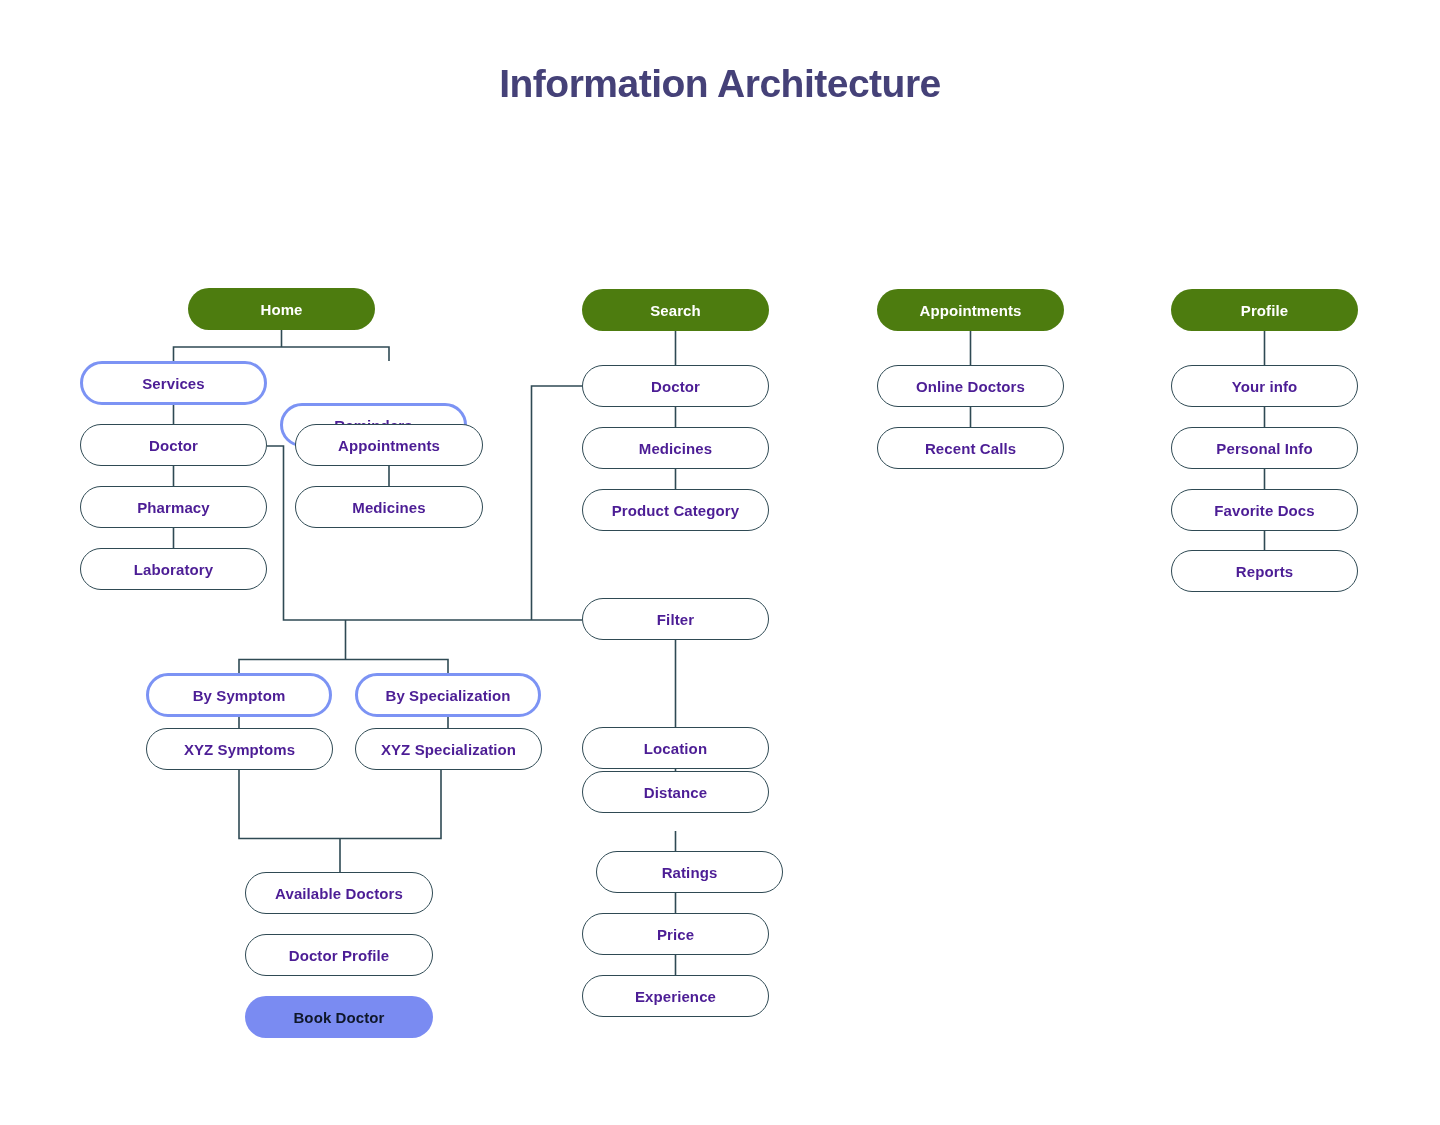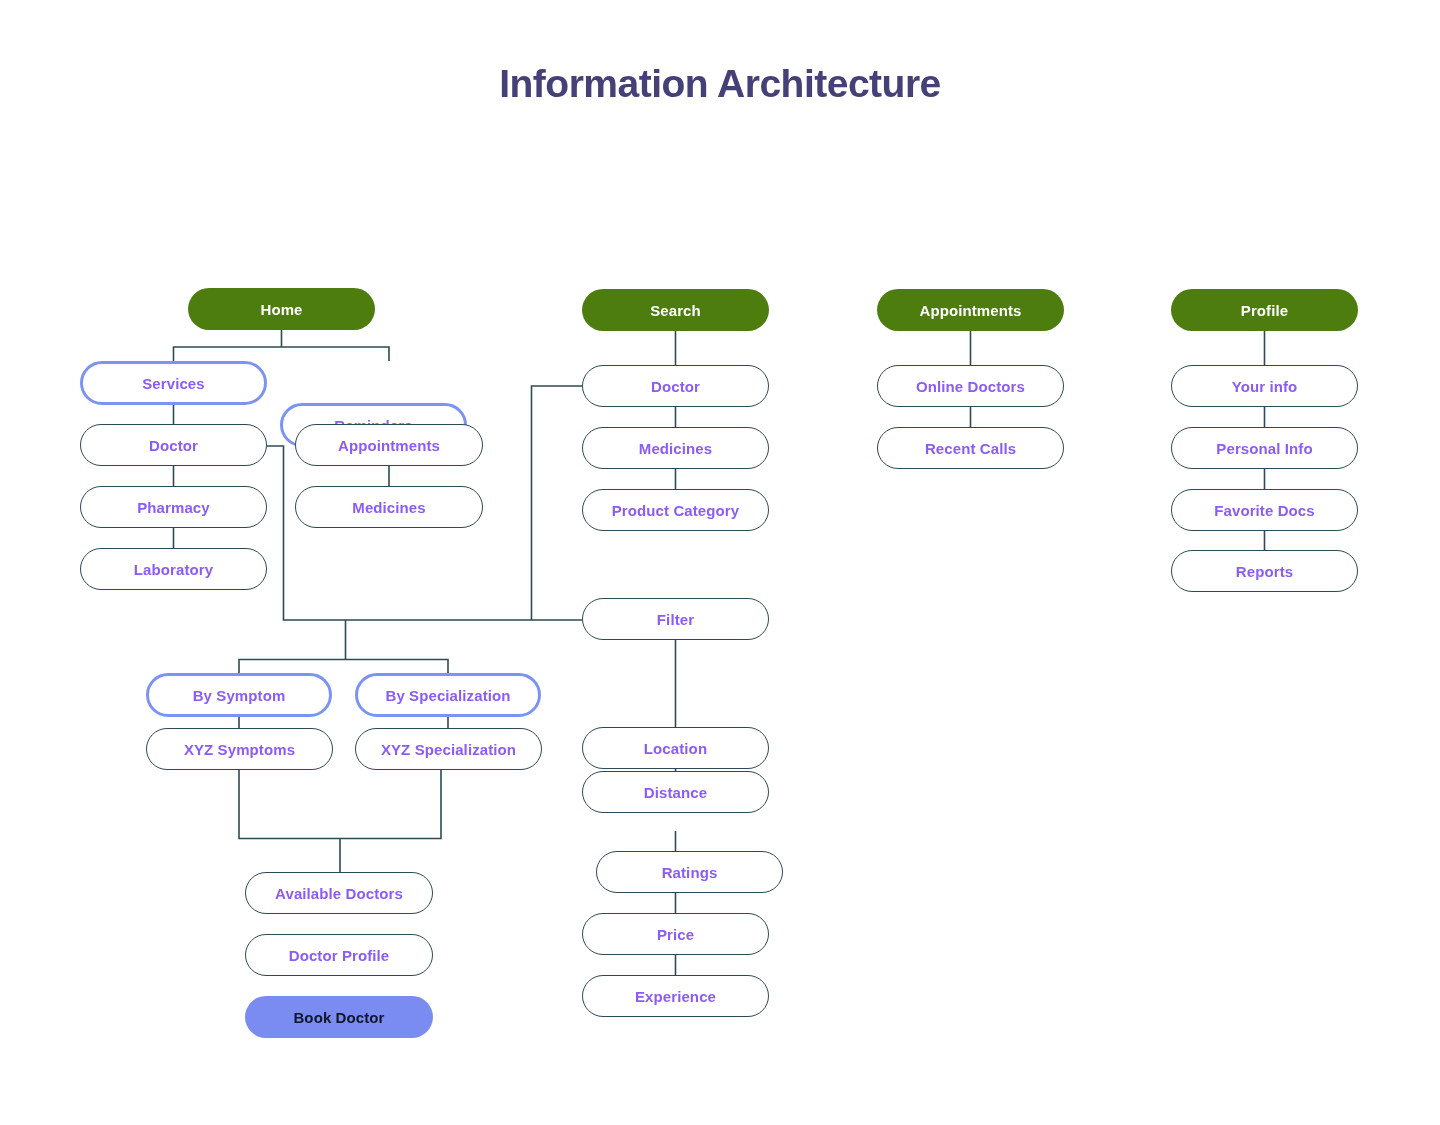--- a/index.html
+++ b/index.html
@@ -44,21 +44,21 @@
     box-sizing: border-box;
     height: 42px;
     display: flex;
     align-items: center;
     justify-content: center;
     background: #ffffff;
     border: 1.4px solid #2F4A54;
     border-radius: 999px;
     font-size: 15px;
     font-weight: 700;
-    color: #8b5cf6;
+    color: #4c1d95;
     letter-spacing: 0.1px;
     white-space: nowrap;
   }
   .pill--primary {
     background: #4d7c0f;
     border: none;
     color: #ffffff;
   }
   .pill--accent {
     height: 44px;

